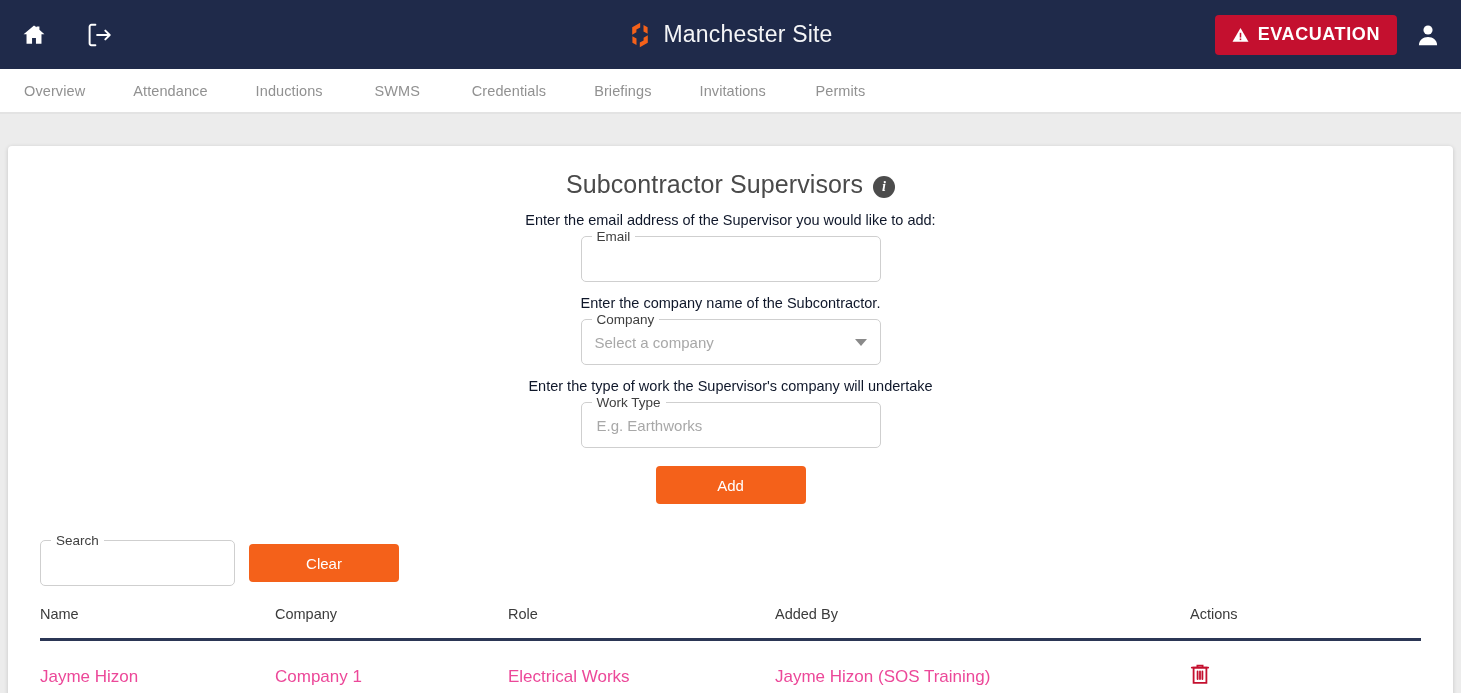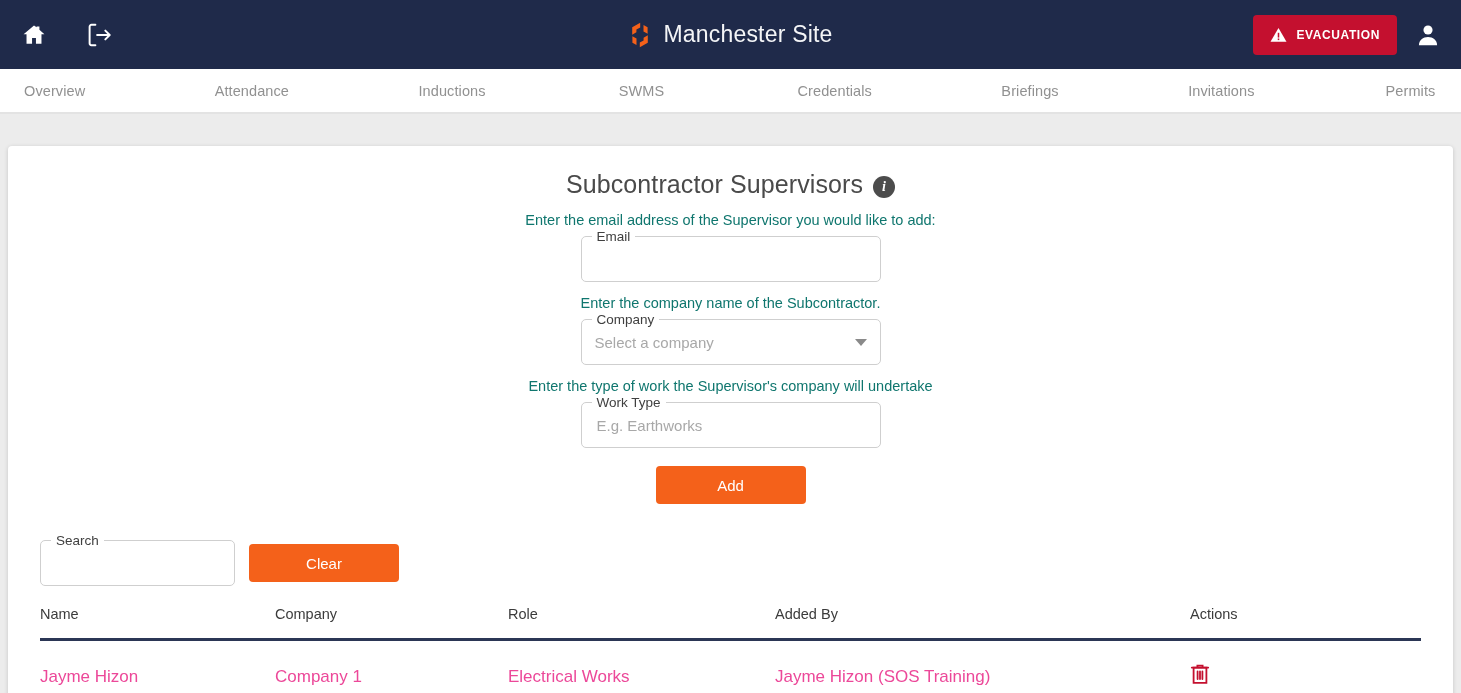--- a/index.html
+++ b/index.html
@@ -54,37 +54,37 @@
   .evac-btn {
     background: #c4102f;
     color: #fff;
     border: none;
     border-radius: 4px;
     height: 40px;
     padding: 0 17px;
     display: flex;
     align-items: center;
     gap: 9px;
-    font-size: 12px;
+    font-size: 18px;
     font-weight: 700;
     letter-spacing: 0.6px;
     cursor: pointer;
     font-family: "Liberation Sans", sans-serif;
   }
   .evac-btn svg { display: block; }
   .user-btn { width: 38px; height: 40px; display:flex; align-items:center; justify-content:center; cursor:pointer; color:#fff;}
 
   
   .tabbar {
     height: 45px;
     background: #ffffff;
     border-bottom: 2px solid #e3e3e3;
     display: flex;
     align-items: stretch;
-    justify-content: space-between;
+    justify-content: flex-start;
     gap: 0px;
   }
   .tab {
     position: relative;
     display: flex;
     align-items: center;
     justify-content: center;
     padding: 0 24px;
     min-width: 101px;
     font-size: 14.5px;
@@ -140,21 +140,21 @@
     font-family: "Liberation Serif", serif;
     font-style: italic;
     font-weight: bold;
     font-size: 14px;
     cursor: pointer;
     margin-top: 4px;
   }
   .helper {
     text-align: center;
     font-size: 14.5px;
-    color: #0f766e;
+    color: #0f172a;
     margin-top: 13px;
   }
 
   .field-wrap { width: 300px; margin: 8px auto 0; }
   .mat-field {
     position: relative;
     border: 1px solid #cfcfcf;
     border-radius: 5px;
     height: 46px;
     background: #fff;

